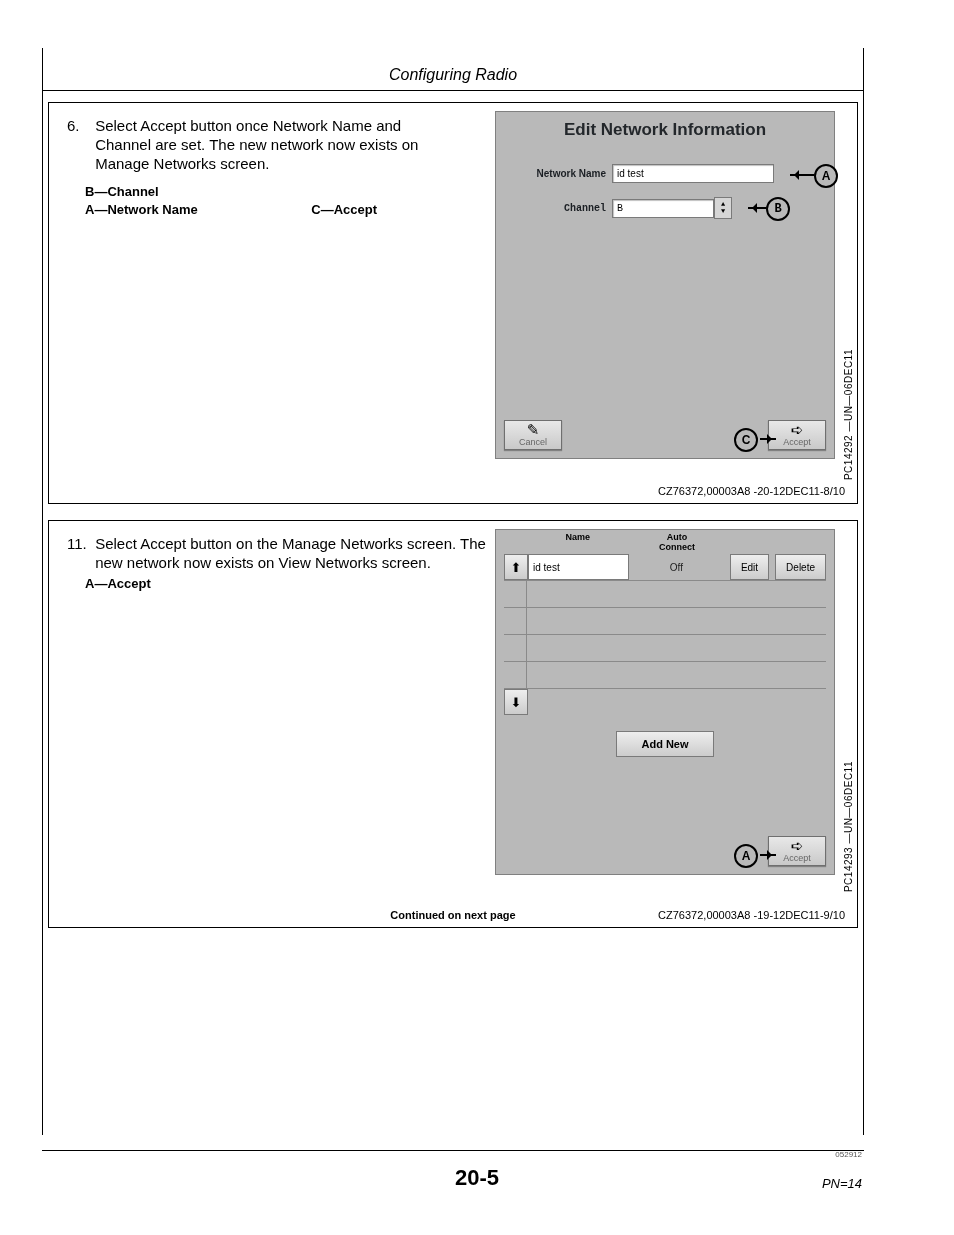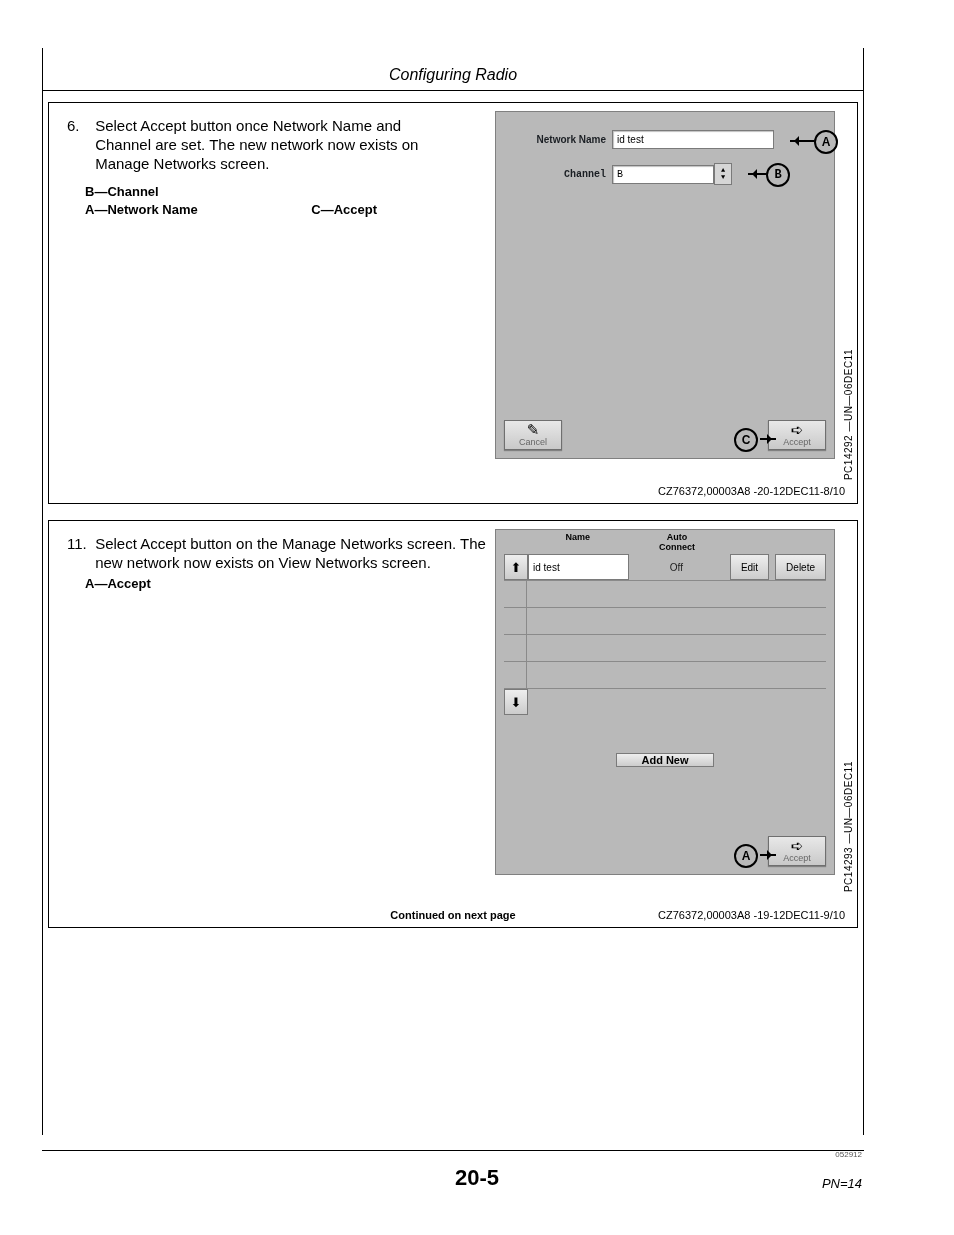--- a/index.html
+++ b/index.html
@@ -235,22 +235,22 @@
     border:1px solid #7a7a7a;
     font-size:10px;
     padding:0 10px;
     display:flex; align-items:center;
     margin-left:6px;
   }
   .addnew {
     background:linear-gradient(#eee,#ccc);
     border:1px solid #7a7a7a;
     font-size:11px; font-weight:bold;
-    padding:0 16px;
-    margin: 38px auto 0 auto;
+    padding:6px 16px;
+    margin: 16px auto 0 auto;
     width:64px;
     text-align:center;
   }
 
   
   .vcode {
     position:absolute;
     right:3px;
     font-size:10px;
     writing-mode: vertical-rl;
@@ -319,20 +319,21 @@
 
         <div class="legend">
           <div>B—Channel</div>
           <div>
             <span>A—Network Name</span>
             <span class="col2">C—Accept</span>
           </div>
         </div>
 
         <div class="ui first-ui">
+          <div class="ui-title">Edit Network Information</div>
 
           <div class="form-row" style="margin-top:18px;">
             <div class="form-label">Network Name</div>
             <div class="text-field">id test</div>
             <div class="arrowline arrowhead-l" style="right:-40px; width:24px; top:10px;"></div>
             <div class="callout" style="right:-64px; top:0;">A</div>
           </div>
 
           <div class="form-row" style="margin-top:14px; margin-right:100px;font-family:Liberation Mono, monospace;">
             <div class="form-label">Channel</div>

